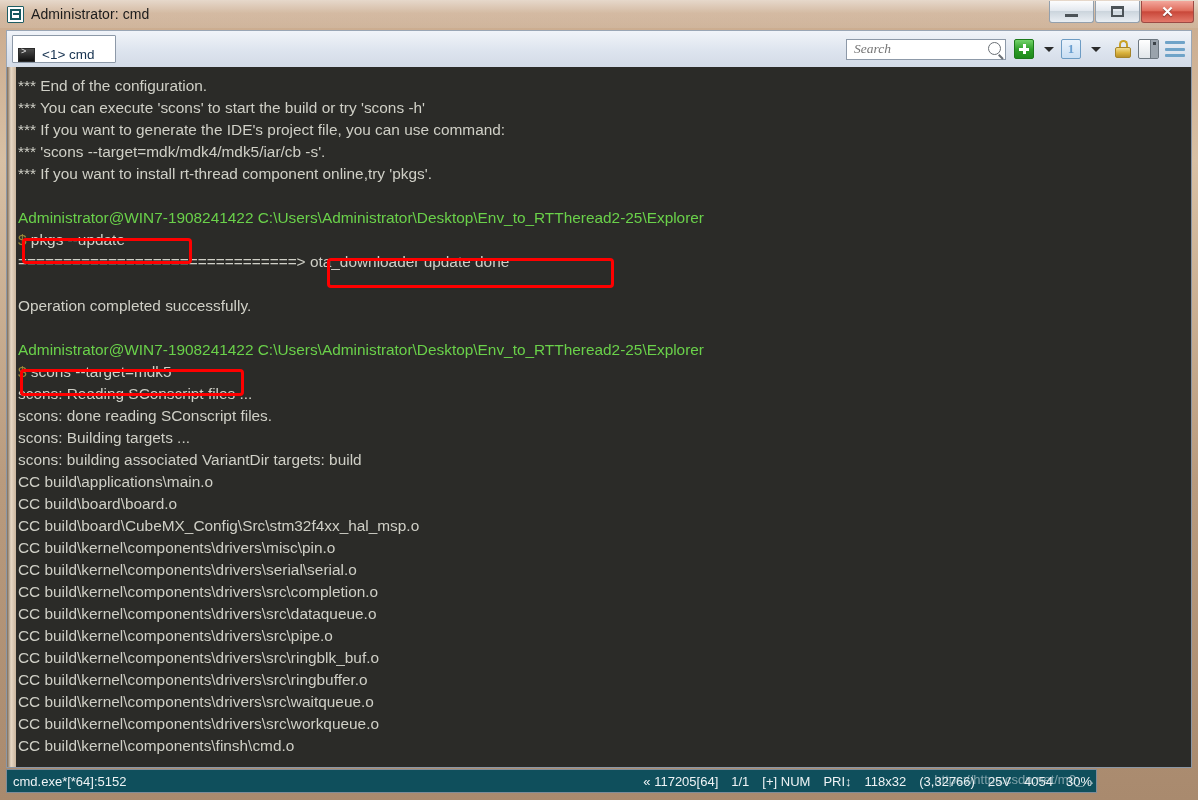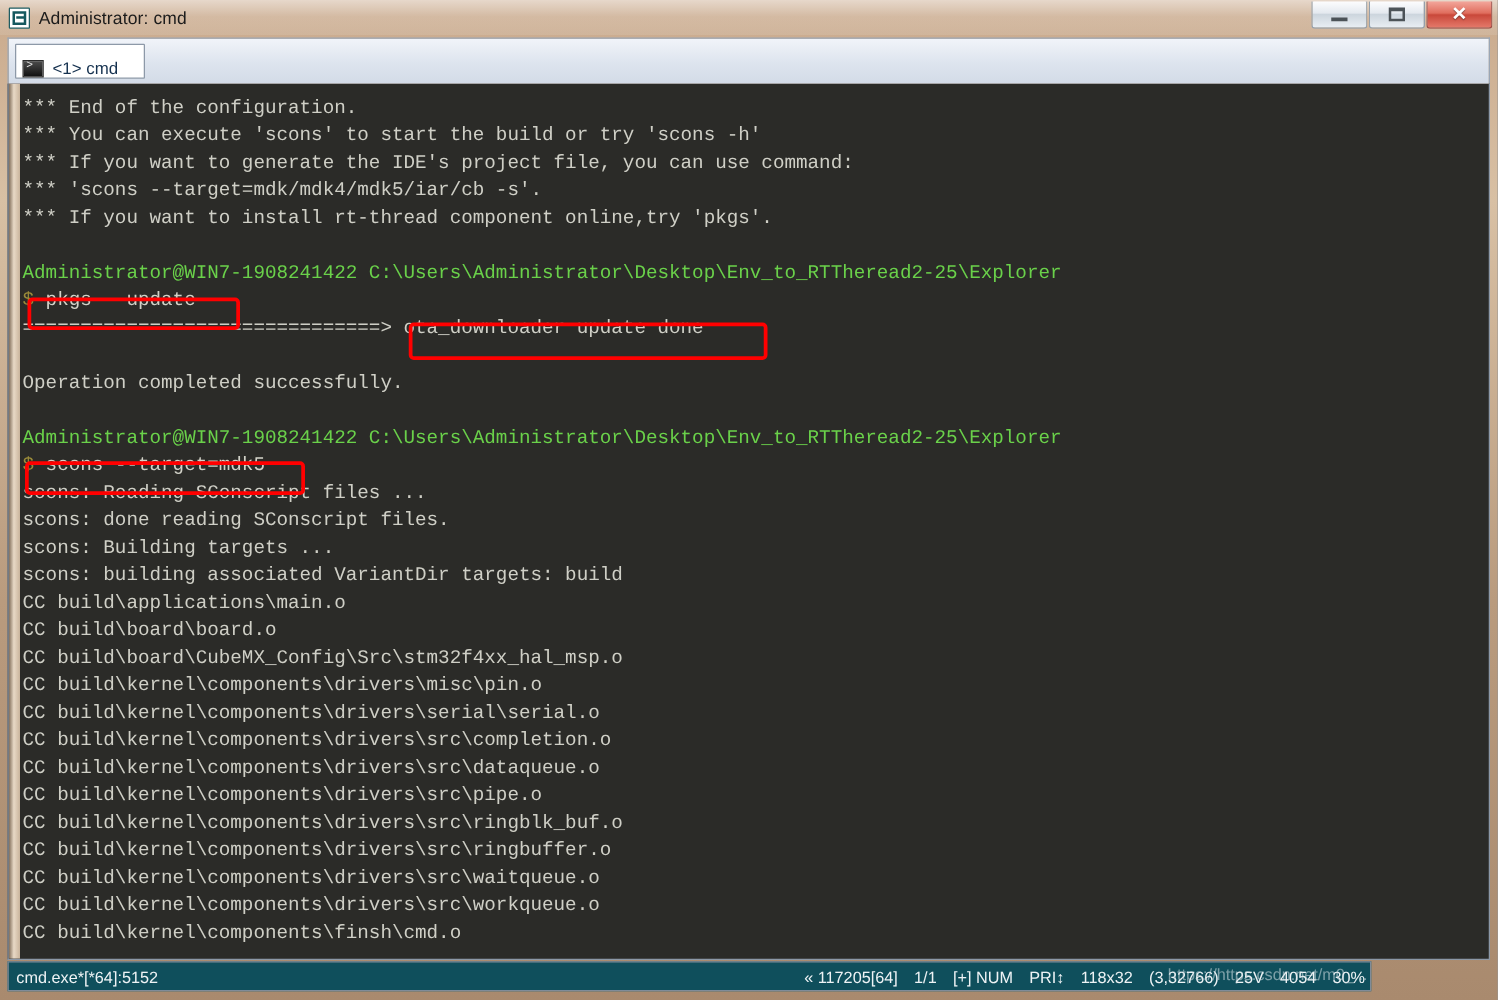--- a/index.html
+++ b/index.html
@@ -219,21 +219,21 @@
   }
   .vthumb {
     position: absolute; left: 0; top: 64%;
     width: 9px; height: 34%;
     background: linear-gradient(90deg,#8a7character,#fff);
   }
   .screen {
     position: absolute; left: 9px; top: 0;
     right: 0; bottom: 0;
     padding: 8px 0 0 2px;
-    font-family: Liberation Mono, monospace;
+    font-family: Liberation Sans, sans-serif;
     font-size: 15.4px;
     line-height: 22px;
     color: #d2d2c8;
     white-space: pre;
   }
   .line { height: 22px; position: relative; white-space: pre; }
   .green { color: #6ad14a; }
   .dim { color: #cfcfc6; }
   .prompt-dollar { color: #9b8c3a; }
 
@@ -293,20 +293,49 @@
       </div>
     </div>
   </div>
 
   <div class="tabbar">
     <div class="tab">
       <span class="tab-icon"></span>
       <span class="tab-label">&lt;1&gt; cmd</span>
     </div>
 
+    <div class="toolbar-right">
+      <div class="searchbox">
+        <input type="text" placeholder="Search" style="">
+        <span class="mag"></span>
+      </div>
+
+      <div class="tb-btn">
+        <span class="icon-plus"></span>
+      </div>
+      <div class="caret"></div>
+
+      <div class="tb-btn">
+        <span class="icon-one">1</span>
+      </div>
+      <div class="caret"></div>
+
+      <div class="icon-lock"></div>
+
+      <div class="icon-split">
+        <span class="l"></span>
+        <span class="r"></span>
+      </div>
+
+      <div class="icon-menu">
+        <i></i>
+        <i></i>
+        <i></i>
+      </div>
+    </div>
   </div>
 
   <div class="term">
     <div class="vscroll">
       <div class="vthumb"></div>
     </div>
     <div class="screen" id="screen"><div class="line dim">*** End of the configuration.</div><div class="line dim">*** You can execute 'scons' to start the build or try 'scons -h'</div><div class="line dim">*** If you want to generate the IDE's project file, you can use command:</div><div class="line dim">*** 'scons --target=mdk/mdk4/mdk5/iar/cb -s'.</div><div class="line dim">*** If you want to install rt-thread component online,try 'pkgs'.</div><div class="line dim"></div><div class="line green">Administrator@WIN7-1908241422 C:\Users\Administrator\Desktop\Env_to_RTTheread2-25\Explorer</div><div class="line"><span class="prompt-dollar">$</span><span> pkgs --update</span></div><div class="line dim">===============================&gt; ota_downloader update done</div><div class="line dim"></div><div class="line dim">Operation completed successfully.</div><div class="line dim"></div><div class="line green">Administrator@WIN7-1908241422 C:\Users\Administrator\Desktop\Env_to_RTTheread2-25\Explorer</div><div class="line"><span class="prompt-dollar">$</span><span> scons --target=mdk5</span></div><div class="line dim">scons: Reading SConscript files ...</div><div class="line dim">scons: done reading SConscript files.</div><div class="line dim">scons: Building targets ...</div><div class="line dim">scons: building associated VariantDir targets: build</div><div class="line dim">CC build\applications\main.o</div><div class="line dim">CC build\board\board.o</div><div class="line dim">CC build\board\CubeMX_Config\Src\stm32f4xx_hal_msp.o</div><div class="line dim">CC build\kernel\components\drivers\misc\pin.o</div><div class="line dim">CC build\kernel\components\drivers\serial\serial.o</div><div class="line dim">CC build\kernel\components\drivers\src\completion.o</div><div class="line dim">CC build\kernel\components\drivers\src\dataqueue.o</div><div class="line dim">CC build\kernel\components\drivers\src\pipe.o</div><div class="line dim">CC build\kernel\components\drivers\src\ringblk_buf.o</div><div class="line dim">CC build\kernel\components\drivers\src\ringbuffer.o</div><div class="line dim">CC build\kernel\components\drivers\src\waitqueue.o</div><div class="line dim">CC build\kernel\components\drivers\src\workqueue.o</div><div class="line dim">CC build\kernel\components\finsh\cmd.o</div></div>
     <div id="highlights">
         <div class="hl" style="left: 15px; top: 171px; width: 170px; height: 26px; border-color: rgb(255, 0, 0);"></div>
         <div class="hl" style="left: 320px; top: 191px; width: 287px; height: 30px; border-color: rgb(255, 0, 0);"></div>

